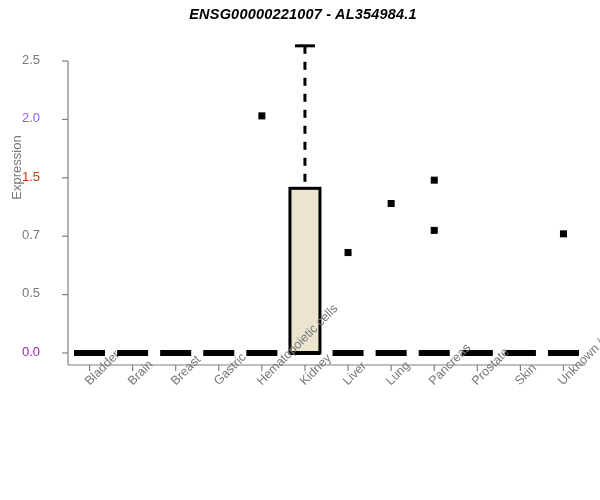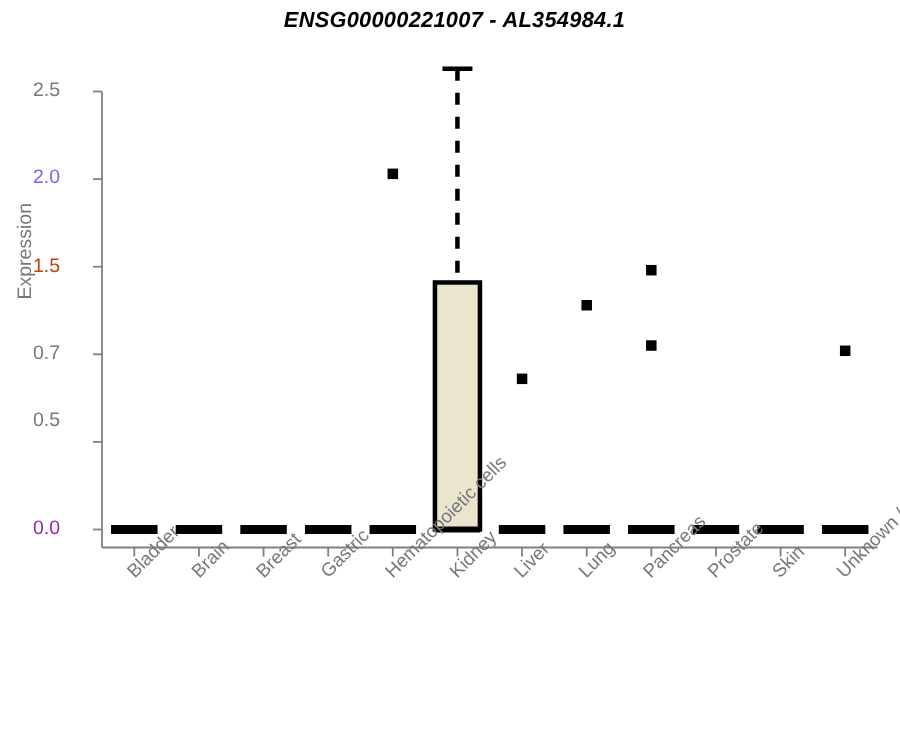--- a/index.html
+++ b/index.html
@@ -64,21 +64,21 @@
 <body>
 
 <div id="chart-root">
 
   <div id="chart-title">ENSG00000221007 - AL354984.1</div>
 
   <div id="ylabel">Expression</div>
 
   <div id="ytick-labels">
       <div class="ytick-label" style="top: 344px; left: 22px; width: 34px; color: #a21caf;">0.0</div>
-      <div class="ytick-label" style="top: 272px; left: 22px; width: 34px; color: rgb(119, 119, 124);">0.5</div>
+      <div class="ytick-label" style="top: 285px; left: 22px; width: 34px; color: rgb(119, 119, 124);">0.5</div>
       <div class="ytick-label" style="top: 227.2px; left: 22px; width: 34px; color: rgb(119, 119, 124);">0.7</div>
       <div class="ytick-label" style="top: 168.8px; left: 22px; width: 34px; color: #c2410c;">1.5</div>
       <div class="ytick-label" style="top: 110.4px; left: 22px; width: 34px; color: #8b5cf6;">2.0</div>
       <div class="ytick-label" style="top: 52px; left: 22px; width: 34px; color: rgb(119, 119, 124);">2.5</div>
     </div>
 
   <svg id="plot-svg" width="600" height="500">
     <g id="axes-layer">
         <line x1="68" y1="61" x2="68" y2="365" stroke="#808080" stroke-width="1.2"></line>
         <line x1="68" y1="365" x2="585" y2="365" stroke="#808080" stroke-width="1.2"></line>

